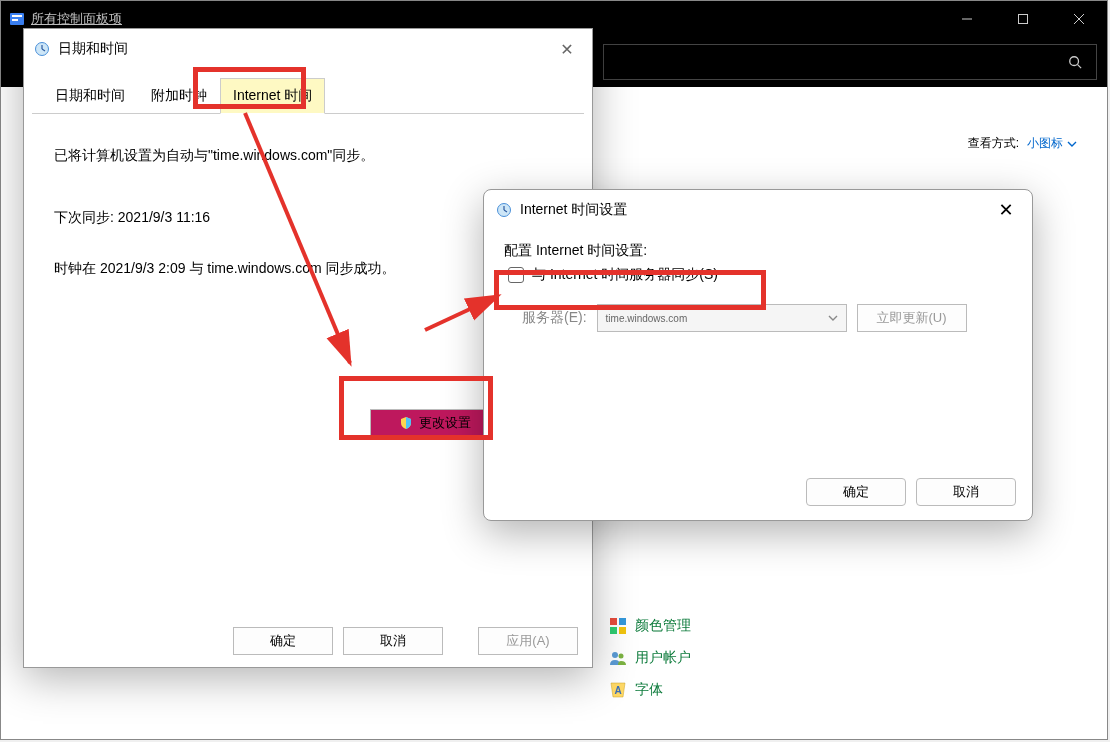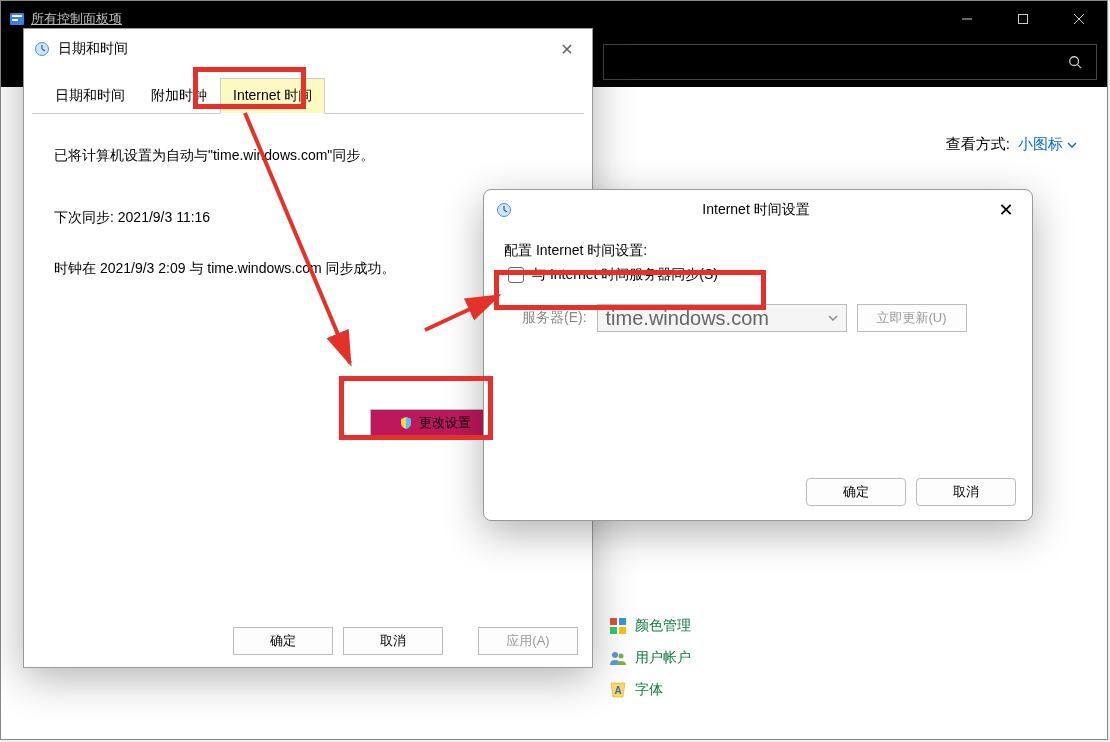--- a/index.html
+++ b/index.html
@@ -75,21 +75,21 @@
     .content-area {
       position: absolute;
       top: 86px; left: 0; right: 0; bottom: 0;
       background: #fff;
       padding: 20px;
     }
     .view-row {
       position: absolute;
       right: 30px; top: 48px;
       display: flex; align-items: center; gap: 8px;
-      font-size: 15px;
+      font-size: 12px;
     }
     .view-link { color: #0066cc; display: inline-flex; align-items: center; gap: 4px; }
     
     .cp-items {
       position: absolute;
       left: 608px; top: 530px;
       display: flex; flex-direction: column; gap: 14px;
     }
     .cp-item {
       display: flex; align-items: center; gap: 8px;
@@ -188,21 +188,21 @@
       border-radius: 8px;
       box-shadow: 0 12px 40px rgba(0,0,0,0.3);
     }
     .its-title {
       height: 40px;
       display: flex; align-items: center;
       padding: 0 12px;
       font-size: 14px;
     }
     .its-title-icon { width: 16px; height: 16px; margin-right: 8px; }
-    .its-title-text { flex: 1; text-align: center; }
+    .its-title-text { flex: 1; }
     .its-close {
       width: 28px; height: 28px;
       display: flex; align-items: center; justify-content: center;
       font-size: 18px; cursor: pointer;
     }
     .its-body {
       padding: 12px 20px;
       font-size: 14px;
     }
     .its-config { margin-bottom: 2px; }
@@ -222,21 +222,21 @@
     }
     .its-server-label { color: #888; font-size: 14px; }
     .its-server-combo {
       flex: 1;
       height: 28px;
       border: 1px solid #bbb;
       background: #f5f5f5;
       padding: 0 8px;
       display: flex; align-items: center; justify-content: space-between;
       color: #666;
-      font-size: 20px;
+      font-size: 10px;
       max-width: 250px;
     }
     .its-update-btn {
       width: 110px; height: 28px;
       border: 1px solid #bbb;
       background: #fdfdfd;
       color: #999;
       font-size: 13px;
     }
     .its-buttons {

